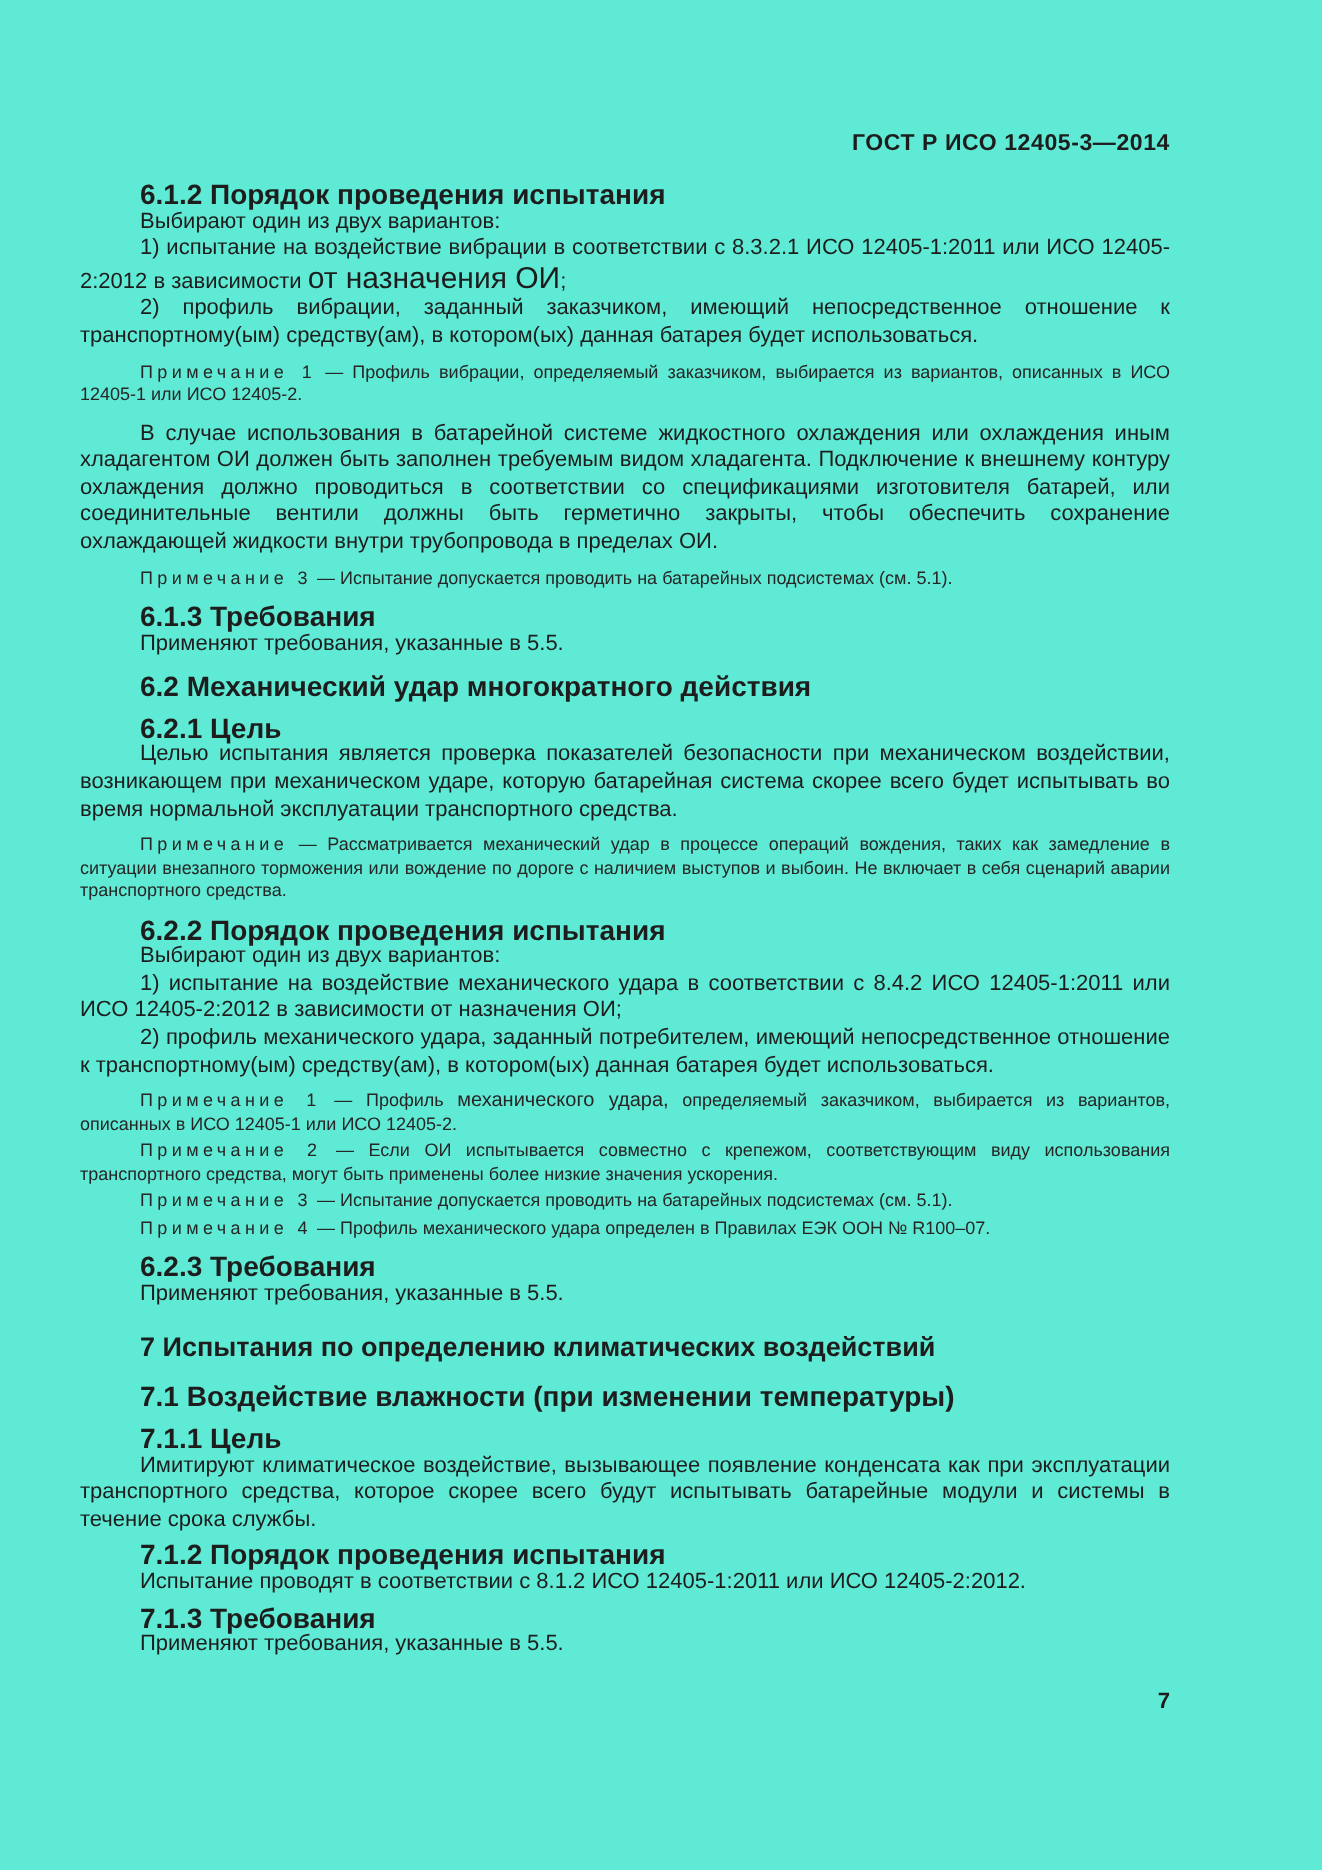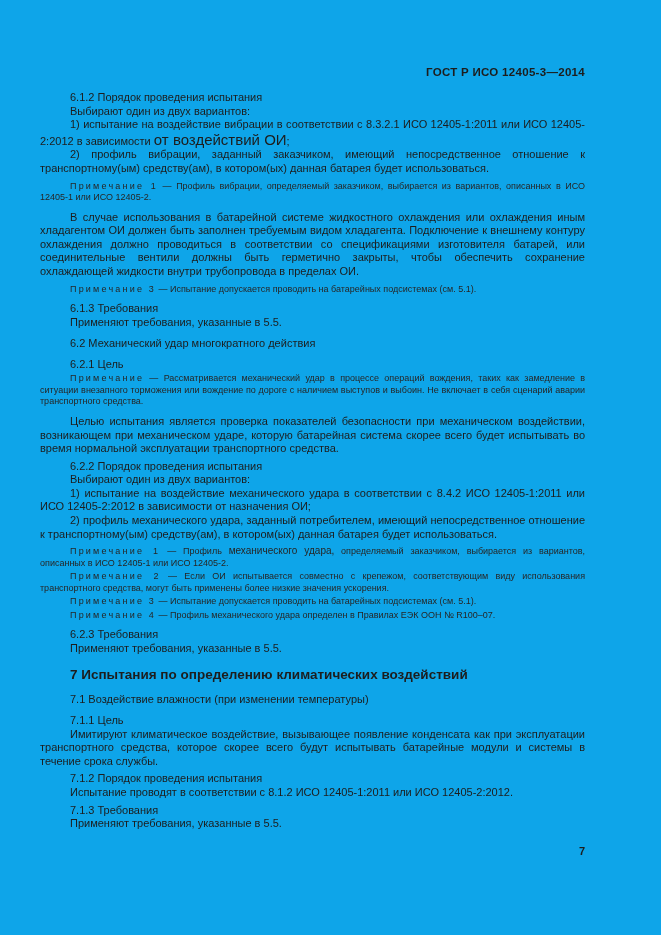--- a/index.html
+++ b/index.html
@@ -3,21 +3,21 @@
 <meta charset="utf-8">
 <style>
   html, body { margin: 0; padding: 0; background: #ffffff; }
   body {
     width: 661px; height: 935px;
     position: relative;
     font-family: "Liberation Sans", sans-serif;
     color: #1d1d1d;
     overflow: hidden;
   }
-  .page { position: absolute; inset: 0; background: #0ea5e9; }
+  .page { position: absolute; inset: 0; background: #5eead4; }
 
   .doc-header {
     position: absolute;
     left: 40px; top: 66px; width: 545px;
     text-align: right;
     font-size: 11.5px; font-weight: bold;
     letter-spacing: 0.3px;
     white-space: nowrap;
   }
 
@@ -26,22 +26,22 @@
     left: 40px; top: 91px; width: 545px;
   }
 
   .blk { text-indent: 30px; }
 
   .p {
     font-size: 11px; line-height: 13.6px;
     text-align: justify;
   }
   .h4, .h3 {
-    font-size: 11px; line-height: 13.6px;
-    font-weight: normal;
+    font-size: 14px; line-height: 13.6px;
+    font-weight: bold;
   }
   .h2 {
     font-size: 13.5px; line-height: 16px;
     font-weight: bold;
   }
   .note {
     font-size: 9px; line-height: 11.5px;
     text-align: justify;
     color: #262626;
   }
@@ -70,31 +70,31 @@
 </style>
 </head>
 <body style="color: rgb(29, 29, 29); background: rgb(255, 255, 255);">
 
 <div class="page">
   <div class="doc-header">ГОСТ Р ИСО 12405-3—2014</div>
 
   <div class="doc-body" id="doc-body">
       <div class="blk h4"><span>6.1.2 Порядок проведения испытания</span></div>
       <div class="blk p"><span>Выбирают один из двух вариантов:</span></div>
-      <div class="blk p"><span>1) испытание на воздействие вибрации в соответствии с 8.3.2.1 ИСО 12405-1:2011 или ИСО 12405-2:2012 в зависимости </span><span class="big">от воздействий ОИ</span><span>;</span></div>
+      <div class="blk p"><span>1) испытание на воздействие вибрации в соответствии с 8.3.2.1 ИСО 12405-1:2011 или ИСО 12405-2:2012 в зависимости </span><span class="big">от назначения ОИ</span><span>;</span></div>
       <div class="blk p"><span>2) профиль вибрации, заданный заказчиком, имеющий непосредственное отношение к транспортному(ым) средству(ам), в котором(ых) данная батарея будет использоваться.</span></div>
       <div class="blk note"><span class="note-label">Примечание 1</span> — <span>Профиль вибрации, определяемый заказчиком, выбирается из вариантов, описанных в ИСО 12405-1 или ИСО 12405-2.</span></div>
       <div class="blk p"><span>В случае использования в батарейной системе жидкостного охлаждения или охлаждения иным хладагентом ОИ должен быть заполнен требуемым видом хладагента. Подключение к внешнему контуру охлаждения должно проводиться в соответствии со спецификациями изготовителя батарей, или соединительные вентили должны быть герметично закрыты, чтобы обеспечить сохранение охлаждающей жидкости внутри трубопровода в пределах ОИ.</span></div>
       <div class="blk note"><span class="note-label">Примечание 3</span> — <span>Испытание допускается проводить на батарейных подсистемах (см. 5.1).</span></div>
       <div class="blk h4"><span>6.1.3 Требования</span></div>
       <div class="blk p"><span>Применяют требования, указанные в 5.5.</span></div>
       <div class="blk h3"><span>6.2 Механический удар многократного действия</span></div>
       <div class="blk h4"><span>6.2.1 Цель</span></div>
+      <div class="blk p"><span>Целью испытания является проверка показателей безопасности при механическом воздействии, возникающем при механическом ударе, которую батарейная система скорее всего будет испытывать во время нормальной эксплуатации транспортного средства.</span></div>
       <div class="blk note"><span class="note-label">Примечание</span> — <span>Рассматривается механический удар в процессе операций вождения, таких как замедление в ситуации внезапного торможения или вождение по дороге с наличием выступов и выбоин. Не включает в себя сценарий аварии транспортного средства.</span></div>
-      <div class="blk p"><span>Целью испытания является проверка показателей безопасности при механическом воздействии, возникающем при механическом ударе, которую батарейная система скорее всего будет испытывать во время нормальной эксплуатации транспортного средства.</span></div>
       <div class="blk h4"><span>6.2.2 Порядок проведения испытания</span></div>
       <div class="blk p"><span>Выбирают один из двух вариантов:</span></div>
       <div class="blk p"><span>1) испытание на воздействие механического удара в соответствии с 8.4.2 ИСО 12405-1:2011 или ИСО 12405-2:2012 в зависимости от назначения ОИ;</span></div>
       <div class="blk p"><span>2) профиль механического удара, заданный потребителем, имеющий непосредственное отношение к транспортному(ым) средству(ам), в котором(ых) данная батарея будет использоваться.</span></div>
       <div class="blk note"><span class="note-label">Примечание 1</span> — <span>Профиль </span><span class="big">механического удара,</span><span> определяемый заказчиком, выбирается из вариантов, описанных в ИСО 12405-1 или ИСО 12405-2.</span></div>
       <div class="blk note"><span class="note-label">Примечание 2</span> — <span>Если ОИ испытывается совместно с крепежом, соответствующим виду использования транспортного средства, могут быть применены более низкие значения ускорения.</span></div>
       <div class="blk note"><span class="note-label">Примечание 3</span> — <span>Испытание допускается проводить на батарейных подсистемах (см. 5.1).</span></div>
       <div class="blk note"><span class="note-label">Примечание 4</span> — <span>Профиль механического удара определен в Правилах ЕЭК ООН № R100–07.</span></div>
       <div class="blk h4"><span>6.2.3 Требования</span></div>
       <div class="blk p"><span>Применяют требования, указанные в 5.5.</span></div>

